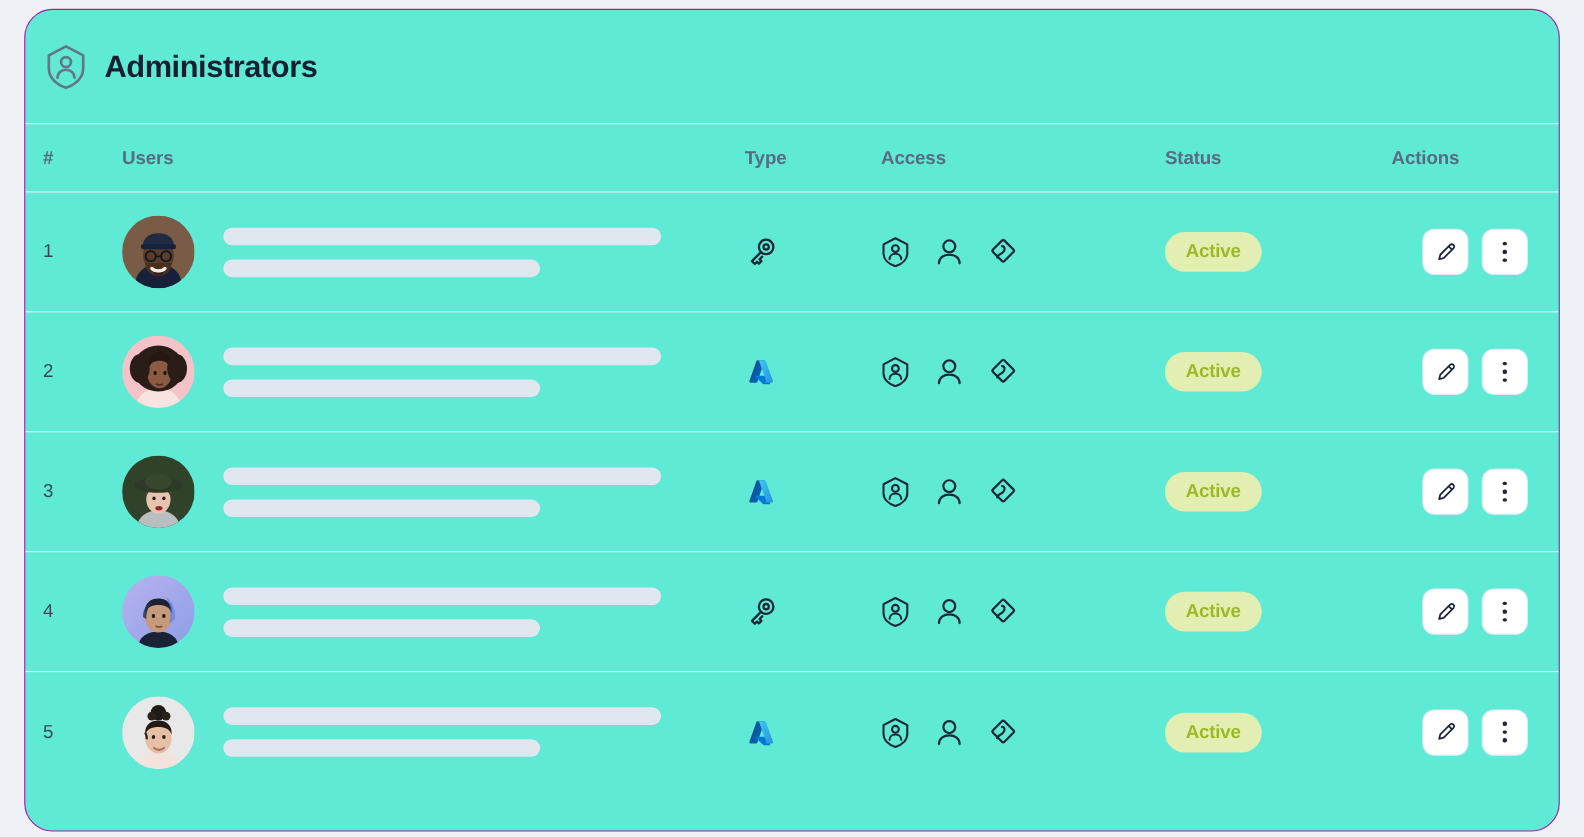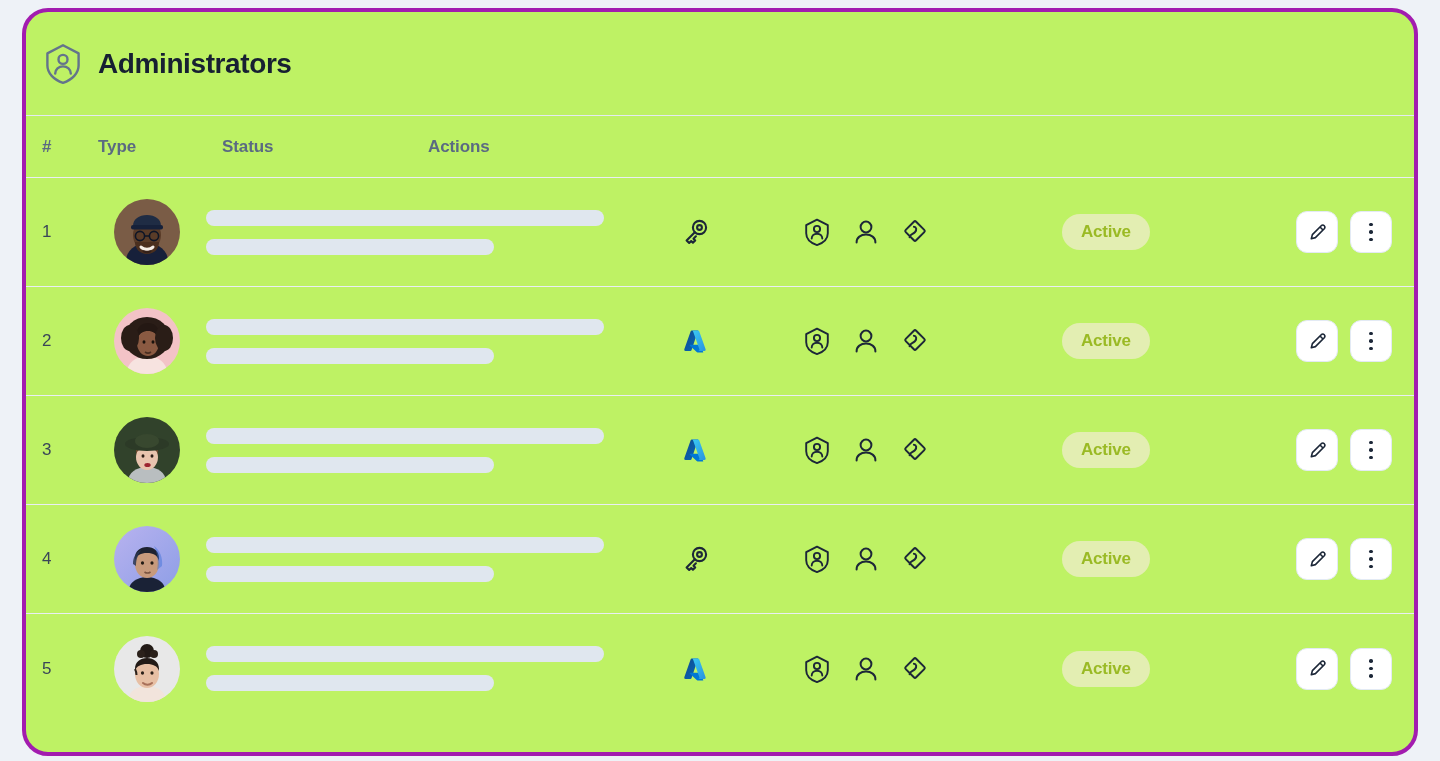--- a/index.html
+++ b/index.html
@@ -5,22 +5,22 @@
   * { box-sizing: border-box; margin: 0; padding: 0; }
   html, body {
     width: 1440px; height: 761px;
     background: #eef2f7;
     font-family: "Liberation Sans", sans-serif;
     overflow: hidden;
   }
   #app {
     position: absolute; left: 22px; top: 8px;
     width: 1396px; height: 748px;
-    background: #bef264;
-    border: 4px solid #a21caf;
+    background: #5eead4;
+    border: 1px solid #a21caf;
     border-radius: 26px;
     overflow: hidden;
   }
 
   
   .card-header {
     height: 104px;
     display: flex; align-items: center;
     padding: 0 0 0 18px;
     border-bottom: 1px solid #e4eaf2;
@@ -119,21 +119,23 @@
         <path d="M11.2 30.6c0-4.3 3.5-7.2 7.8-7.2s7.8 2.9 7.8 7.2" stroke="#64748b" stroke-width="2.4" stroke-linecap="round"></path>
       </svg>
     </span>
     <div class="header-title">Administrators</div>
   </div>
 
   <div class="table">
 
     <div class="thead">
       <div class="th col-num">#</div>
+      <div class="th col-users">Users</div>
       <div class="th col-type">Type</div>
+      <div class="th col-access">Access</div>
       <div class="th col-status">Status</div>
       <div class="th col-actions">Actions</div>
     </div>
 
     <div class="trow">
       <div class="col-num row-num">1</div>
       <div class="col-users user-cell">
         <div class="avatar">
           <svg viewBox="0 0 66 66" xmlns="http://www.w3.org/2000/svg">
             <rect width="66" height="66" fill="#7a5c46"></rect>

